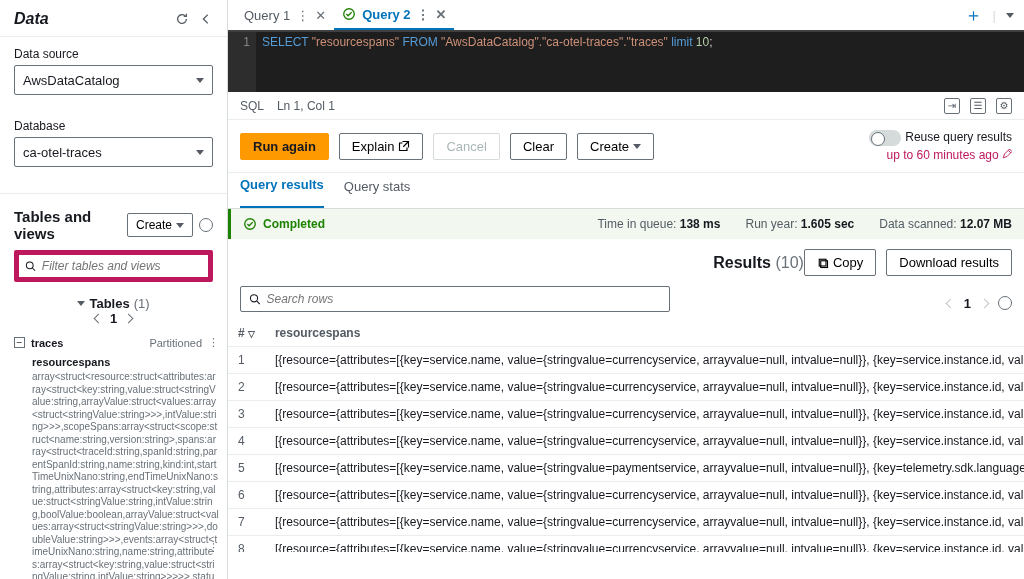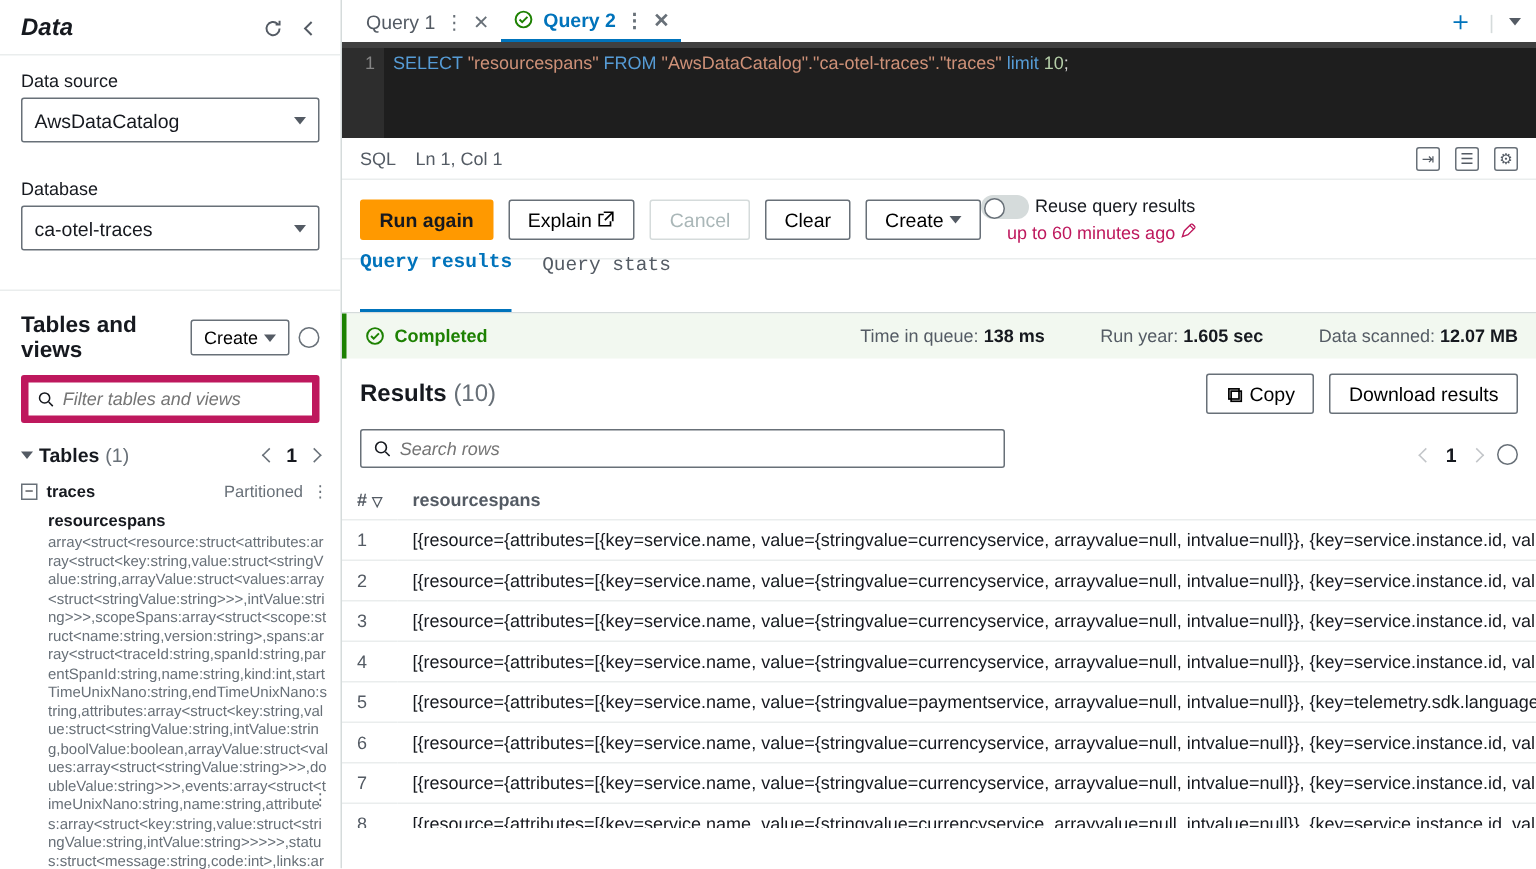--- a/index.html
+++ b/index.html
@@ -13,67 +13,67 @@
 .sb-icons { display: flex; gap: 10px; color: #545b64; }
 .sb-icons svg { width: 14px; height: 14px; cursor: pointer; }
 .sb-section { padding: 10px 14px 14px; }
 .sb-label { font-size: 12px; color: #16191f; margin-bottom: 4px; }
 .sb-select { width: 100%; height: 30px; border: 1px solid #687078; border-radius: 2px; padding: 0 8px; background: #fff; display: flex; align-items: center; justify-content: space-between; cursor: pointer; }
 .sb-tv { display: flex; align-items: center; justify-content: space-between; padding: 14px 14px 8px; border-top: 1px solid #eaeded; margin-top: 12px;}
 .sb-tv h3 { font-size: 15px; font-weight: 700; }
 .btn-sm { border: 1px solid #687078; background: #fff; padding: 4px 8px; border-radius: 2px; font-size: 12px; display: inline-flex; align-items: center; gap: 4px; cursor: pointer;}
 .sb-filter { margin: 0 14px 8px; border: 5px solid #be185d; border-radius: 2px; padding: 4px 6px; display: flex; align-items: center; gap: 6px; }
 .sb-filter input { border: none; outline: none; width: 100%; font-style: italic; font-size: 12px; }
-.sb-tables-hdr { display: flex; align-items: center; justify-content: space-between; padding: 6px 14px; font-weight: 700; }
+.sb-tables-hdr { display: flex; align-items: center; justify-content: space-between; padding: 6px 14px; font-weight: 700; flex-direction: column; }
 .pager { display: flex; align-items: center; gap: 8px; color: #687078; font-weight: 400;}
 .tree { padding: 0 8px 0 14px; overflow-y: auto; flex: 1; font-size: 11px; }
 .tree-row { display: flex; align-items: center; justify-content: space-between; padding: 4px 0; }
 .tree-left { display: flex; align-items: center; gap: 6px; }
 .tree-badge { color: #687078; font-size: 11px; }
 .tree-schema { color: #687078; font-size: 10px; line-height: 1.25; margin-left: 18px; word-break: break-all; }
 .col-row { display: flex; align-items: center; justify-content: space-between; padding: 3px 0 3px 18px; }
 .col-type { color: #687078; font-size: 10px; }
 
 
 .main { flex: 1; display: flex; flex-direction: column; overflow: hidden; }
-.tabs { display: flex; align-items: center; border-bottom: 4px solid #404040; height: 32px; padding-left: 8px;}
+.tabs { display: flex; align-items: center; border-bottom: 2px solid #404040; height: 32px; padding-left: 8px;}
 .tab { display: flex; align-items: center; gap: 6px; padding: 0 8px; height: 100%; color: #545b64; cursor: pointer; font-size: 13px;}
 .tab.active { color: #0073bb; border-bottom: 2px solid #0073bb; font-weight: 600; }
 .tab .dots, .tab .close { color: #687078; }
 .tabs-spacer { flex: 1; }
 .tabs-right { display: flex; align-items: center; gap: 10px; padding-right: 10px; color: #545b64;}
 
 .editor { background: #1e1e1e; color: #d4d4d4; font-family: Menlo, Consolas, monospace; font-size: 12px; height: 60px; display: flex; }
 .gutter { background:#2d2d2d; color:#858585; width: 28px; text-align: right; padding: 3px 6px 0 0; }
 .code { padding: 3px 0 0 6px; white-space: pre; }
 .kw { color:#569cd6; } .str { color:#ce9178; } .lit{color:#b5cea8;}
 
 .status-strip { display:flex; align-items:center; justify-content:space-between; height:28px; padding:0 12px; border-bottom:1px solid #eaeded; font-size:12px; color:#545b64;}
 .strip-icons { display:flex; gap:10px; }
 .strip-icons div { width:16px; height:16px; border:1px solid #687078; border-radius:2px; display:flex; align-items:center; justify-content:center; cursor:pointer; font-size:10px;}
 
-.action-row { display:flex; align-items:center; padding:10px 12px; border-bottom:1px solid #eaeded;}
+.action-row { display:flex; align-items:center; justify-content:space-between; padding:10px 12px; border-bottom:1px solid #eaeded;}
 .actions-left { display:flex; gap:10px; }
 .btn { border:1px solid #687078; background:#fff; padding:5px 12px; border-radius:2px; font-size:13px; cursor:pointer; display:inline-flex; align-items:center; gap:4px;}
 .btn.primary { background:#ff9900; border-color:#ff9900; color:#16191f; font-weight:700; }
 .btn.disabled { color:#aab7b8; border-color:#d5dbdb; cursor:default;}
 .reuse { display:flex; flex-direction:column; align-items:flex-end; gap:2px; font-size:12px;}
 .toggle { width:32px; height:16px; border-radius:8px; background:#d5dbdb; position:relative; display:inline-block; vertical-align:middle; margin-right:4px;}
 .toggle::after{content:"";position:absolute;width:12px;height:12px;border-radius:50%;background:#fff;top:2px;left:2px;border:1px solid #687078;}
 
 .result-tabs { display:flex; gap:20px; padding:0 12px; border-bottom:1px solid #d5dbdb; height:36px; align-items:flex-end;}
-.rtab { padding-bottom:24px; cursor:pointer; color:#545b64;font-family:Liberation Mono, monospace;}
+.rtab { padding-bottom:14px; cursor:pointer; color:#545b64;}
 .rtab.active { color:#0073bb; border-bottom:2px solid #0073bb; font-weight:600; }
 
 .completed-bar { background:#f2f8f0; border-left:3px solid #1d8102; display:flex; align-items:center; justify-content:space-between; padding:8px 12px; font-size:12px;}
 .completed-left{display:flex;align-items:center;gap:6px;color:#1d8102;font-weight:600;}
-.stats { display:flex; gap:37px; color:#16191f;}
+.stats { display:flex; gap:25px; color:#16191f;}
 .stats span.lbl{color:#545b64;}
 
-.results-head { display:flex; align-items:center; justify-content:space-between; padding:10px 12px;}
+.results-head { display:flex; align-items:center; justify-content:flex-end; padding:10px 12px;}
 .results-head h3{font-size:16px;font-weight:700;}
 .results-head .cnt{color:#687078;font-weight:400;}
 .res-actions{display:flex;gap:10px;}
 
 .search-row { width:430px; margin:0 12px 8px; border:1px solid #687078; border-radius:2px; padding:5px 8px; display:flex; gap:6px; align-items:center;}
 .search-row input{border:none;outline:none;width:100%;font-style:italic;font-size:12px;}
 .res-pager{position:absolute; right:12px; display:flex; gap:10px; align-items:center; color:#687078;}
 .search-wrap{position:relative; display:flex; align-items:center;}
 
 .grid { overflow:auto; height: 232px; }

